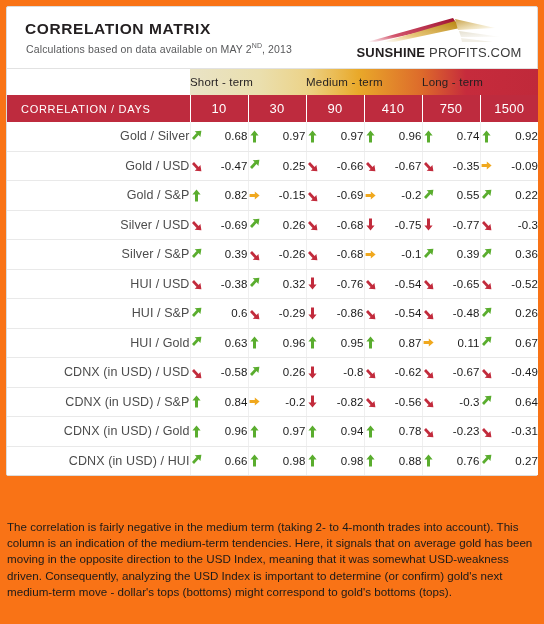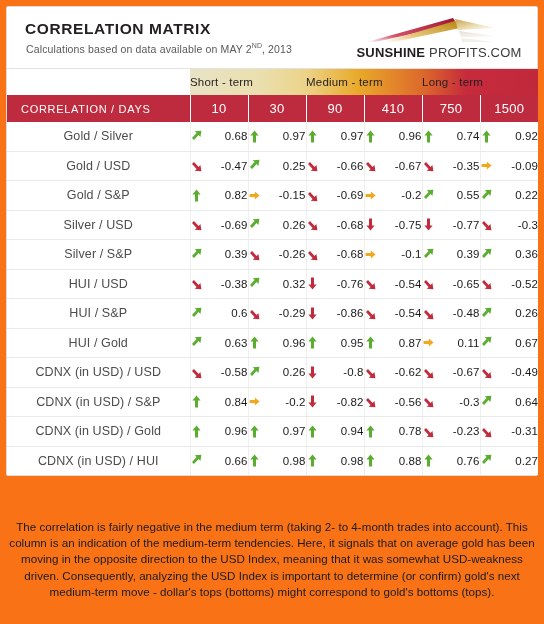--- a/index.html
+++ b/index.html
@@ -151,21 +151,21 @@
     height: 28.5px;
     border-bottom: 1px solid #e9e9e9;
     border-right: 1px solid #efefef;
     vertical-align: middle;
     background: #ffffff;
   }
   .brow td:last-child { border-right: none; }
   .brow:last-child td { border-bottom: none; }
 
   .rowlabel {
-    text-align: center;
+    text-align: right;
     padding-left: 22px;
     font-size: 12.5px;
     color: #4c4c4c;
     letter-spacing: 0.1px;
     white-space: nowrap;
   }
 
   .cell {
     padding: 0 9px 0 6px;
     text-align: right;
@@ -197,21 +197,21 @@
   
   .commentary {
     position: absolute;
     left: 7px;
     top: 519px;
     width: 530px;
     font-size: 11.6px;
     line-height: 16.2px;
     color: #1a1a1a;
     letter-spacing: 0.02px;
-    text-align: center;
+    text-align: left;
   }
 </style>
 </head>
 <body>
 
 <div id="page">
 
   <div class="card">
 
     <div class="card-head">

